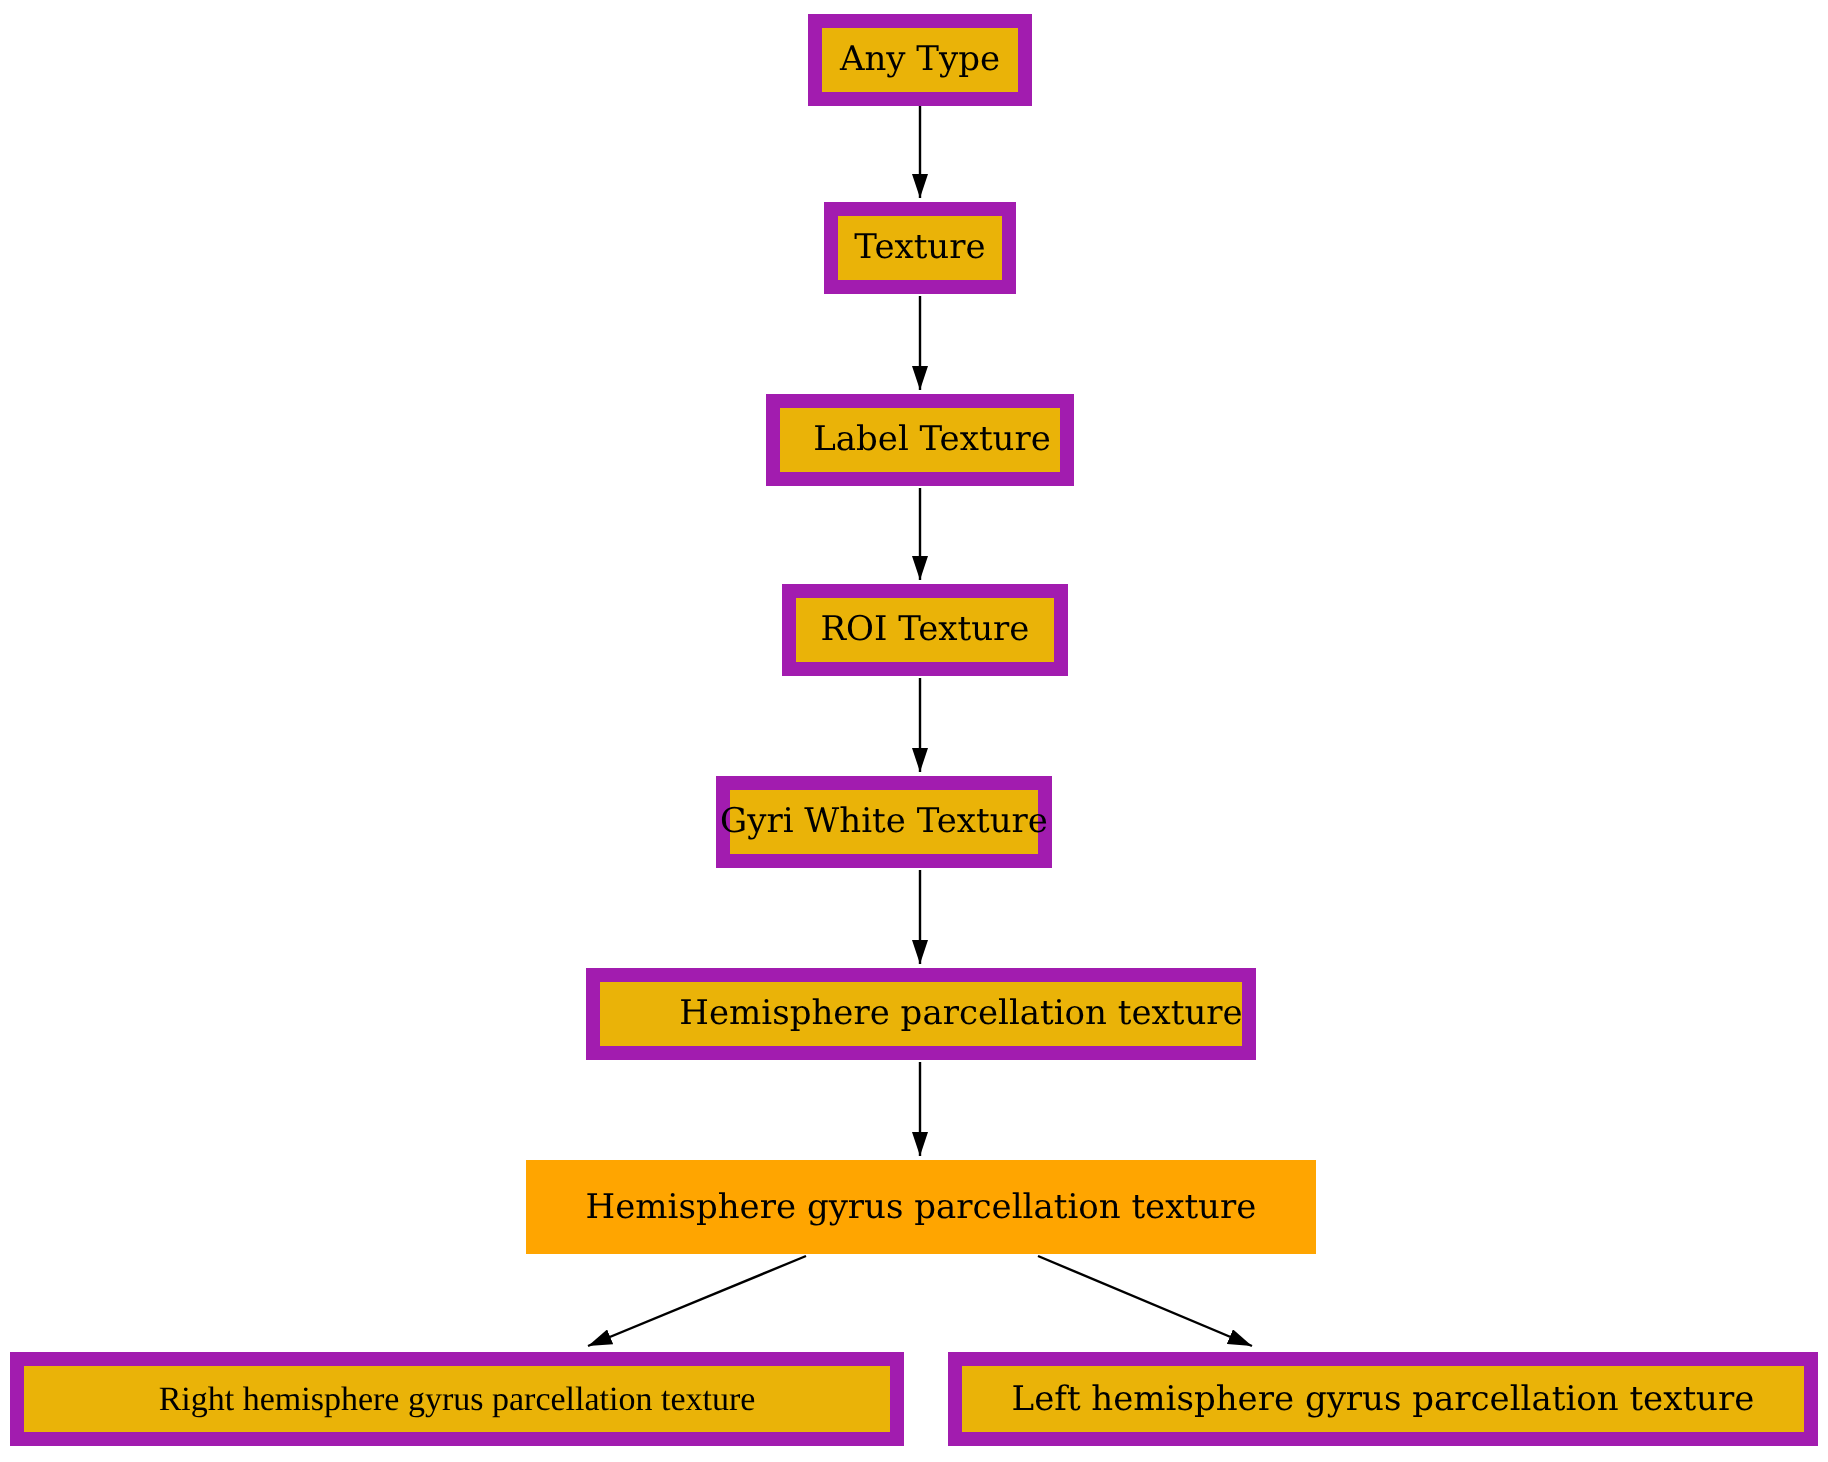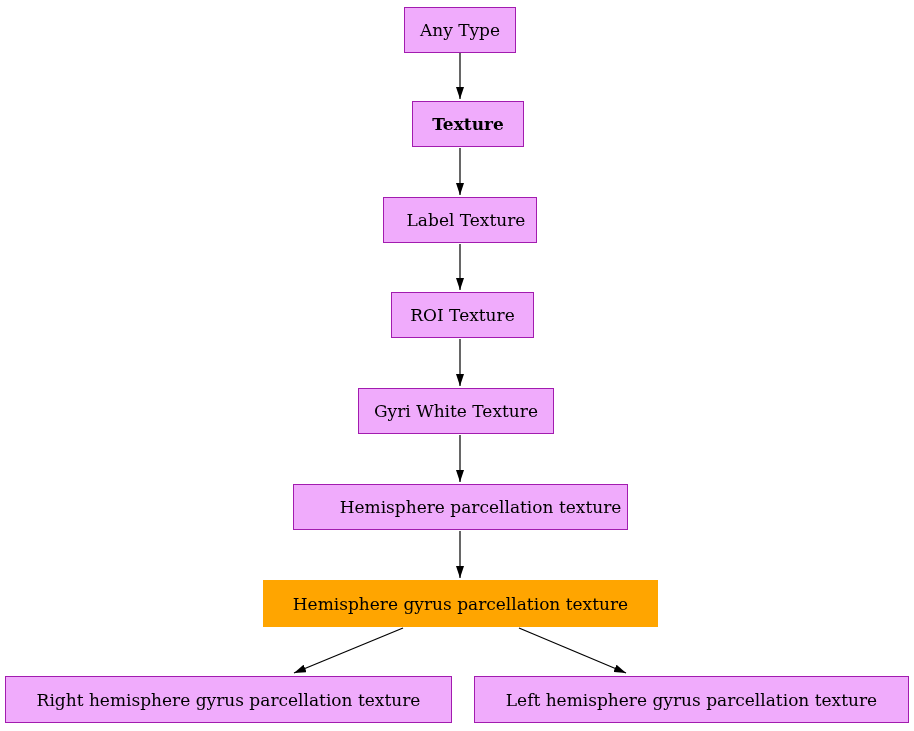--- a/index.html
+++ b/index.html
@@ -18,22 +18,22 @@
   #edges {
     position: absolute;
     left: 0;
     top: 0;
     width: 914px;
     height: 731px;
   }
   .node {
     position: absolute;
     box-sizing: border-box;
-    background: #f0abfc;
-    border: 1px solid #a21caf;
+    background: #eab308;
+    border: 7px solid #a21caf;
     color: #000000;
     font-size: 17px;
     display: flex;
     align-items: center;
     justify-content: center;
     white-space: nowrap;
     text-align: center;
   }
   .node.highlight {
     background: #ffa500;
@@ -61,29 +61,29 @@
     <line class="edge-line" x1="460" y1="244" x2="460" y2="290" marker-end="url(#arrowhead)"></line>
     <line class="edge-line" x1="460" y1="339" x2="460" y2="386" marker-end="url(#arrowhead)"></line>
     <line class="edge-line" x1="460" y1="435" x2="460" y2="482" marker-end="url(#arrowhead)"></line>
     <line class="edge-line" x1="460" y1="531" x2="460" y2="578" marker-end="url(#arrowhead)"></line>
     <line class="edge-line" x1="403" y1="628" x2="294" y2="673" marker-end="url(#arrowhead)"></line>
     <line class="edge-line" x1="519" y1="628" x2="626" y2="673" marker-end="url(#arrowhead)"></line>
   </svg>
 
   <div class="node" style="left:404px; top:7px; width:112px; height:46px;">Any Type</div>
 
-  <div class="node" style="left:412px; top:101px; width:112px; height:46px;font-weight:bold;">Texture</div>
+  <div class="node" style="left:412px; top:101px; width:96px; height:46px;">Texture</div>
 
   <div class="node" style="left:383px; top:197px; width:154px; height:46px;padding-left:12px;">Label Texture</div>
 
   <div class="node" style="left:391px; top:292px; width:143px; height:46px;text-align:right;">ROI Texture</div>
 
-  <div class="node" style="left:358px; top:388px; width:196px; height:46px;">Gyri White Texture</div>
+  <div class="node" style="left:358px; top:388px; width:168px; height:46px;">Gyri White Texture</div>
 
   <div class="node" style="left:293px; top:484px; width:335px; height:46px;padding-left:40px;">Hemisphere parcellation texture</div>
 
   <div class="node highlight" style="left:263px; top:580px; width:395px; height:47px;">Hemisphere gyrus parcellation texture</div>
 
-  <div class="node" style="left:5px; top:676px; width:447px; height:47px;">Right hemisphere gyrus parcellation texture</div>
+  <div class="node" style="left:5px; top:676px; width:447px; height:47px;font-family:Liberation Serif, serif;">Right hemisphere gyrus parcellation texture</div>
 
   <div class="node" style="left:474px; top:676px; width:435px; height:47px;text-align:center;">Left hemisphere gyrus parcellation texture</div>
 
 </div>
 
 </body></html>

